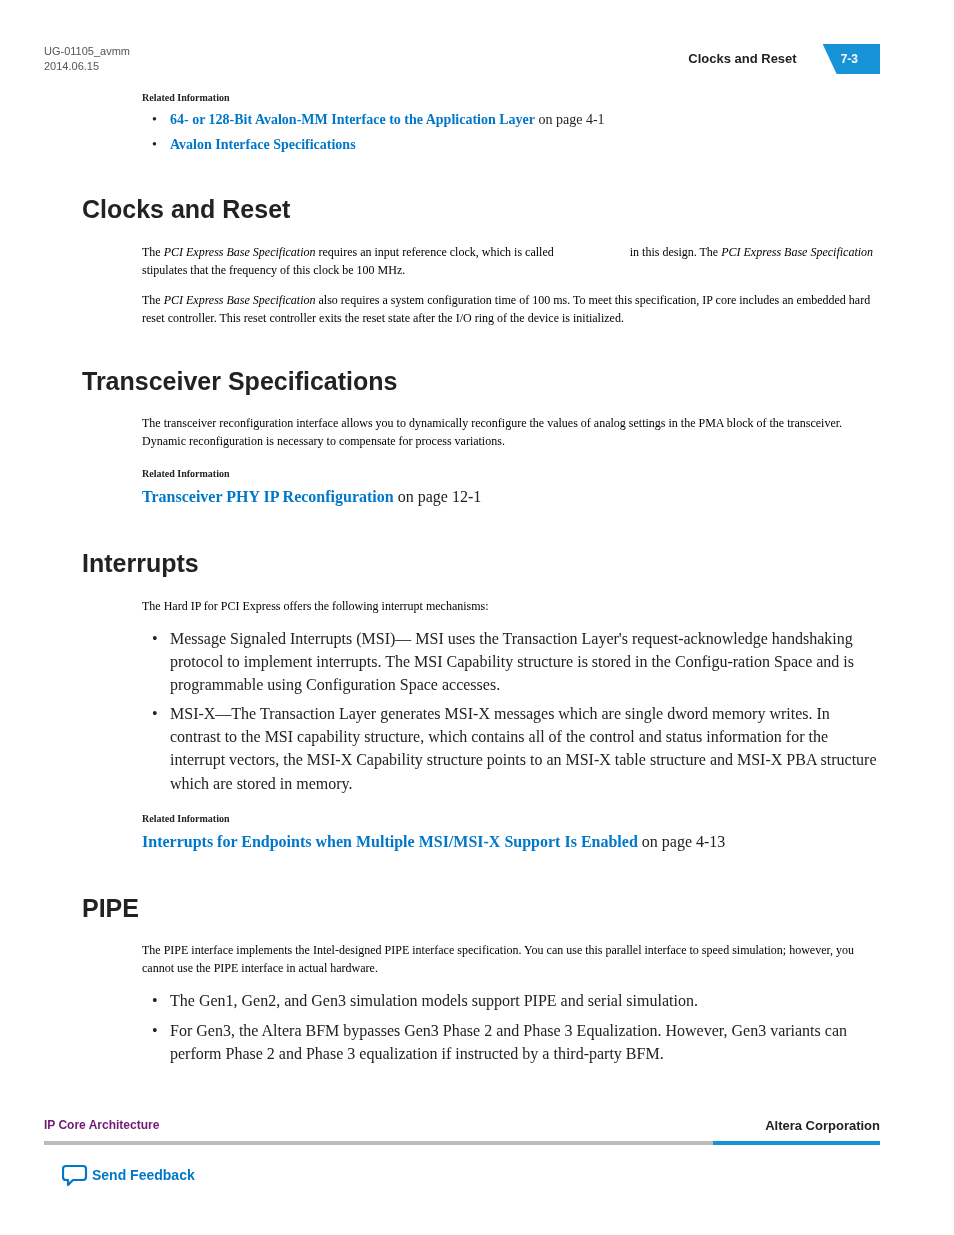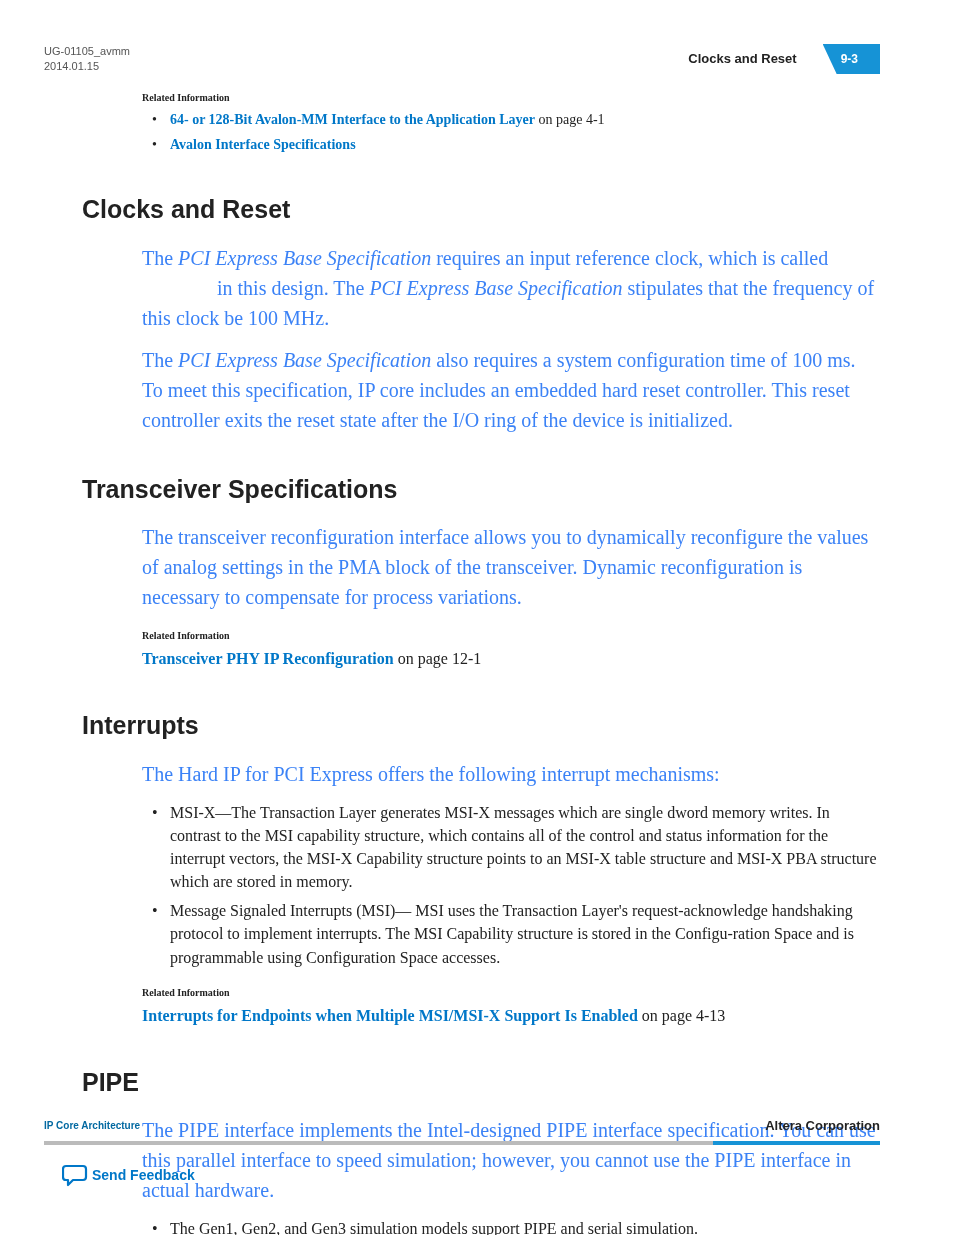--- a/index.html
+++ b/index.html
@@ -40,32 +40,32 @@
     margin-bottom: 14px;
   }
   .section-block h2.sans { margin-top: 36px; }
   .rel-info-title {
     font-family: Georgia, "Times New Roman", serif;
     font-weight: 700;
     font-size: 10px;
     margin-top: 16px;
     margin-bottom: 4px;
   }
-  p { margin-bottom: 12px; color: #3b82f6; font-size: 20px; }
+  p { margin-bottom: 12px; color: #000000; font-size: 12px; }
   .ital { font-style: italic; }
   a.link { color: #0077c8; text-decoration: none; font-weight: 700; }
   ul.bullets { list-style: none; margin: 4px 0 10px 10px; }
   ul.bullets li { position: relative; padding-left: 18px; margin-bottom: 4px; font-size: 14px; }
   ul.bullets li::before {
     content: "•"; position: absolute; left: 0; top: 0; color: #222;
   }
   .para-line { margin-bottom: 2px; }
   .footer { position: absolute; left: 44px; right: 74px; bottom: 48px; }
   .footer-row1 { display: flex; justify-content: space-between; align-items: center; padding-bottom: 4px; }
-  .footer-left { color: #0369a1; font-family: "Myriad Pro", Arial, sans-serif; font-weight: 700; font-size: 10px; }
+  .footer-left { color: #701a75; font-family: "Myriad Pro", Arial, sans-serif; font-weight: 700; font-size: 12px; }
   .footer-right { color: #222; font-family: "Myriad Pro", Arial, sans-serif; font-weight: 700; font-size: 13px; }
   .footer-divider {
     height: 4px; width: 100%;
     background: linear-gradient(to right, #bbb 0%, #bbb 80%, #1693d6 80%, #1693d6 100%);
     margin: 2px 0 18px 0;
   }
   .feedback-row { display: flex; align-items: center; gap: 4px; margin-left: 18px; }
   .feedback-icon { width: 26px; height: 24px; }
   .feedback-link { color: #0077c8; font-family: "Myriad Pro", Arial, sans-serif; font-weight: 700; font-size: 14px; text-decoration: none; }
   .on-page { color:#222; font-weight:400; }
@@ -73,25 +73,25 @@
   .body-list { list-style:none; margin:4px 0 10px 10px; }
   .body-list li { position:relative; padding-left:18px; margin-bottom:6px; font-size:16px; line-height:1.45; }
   .body-list li::before { content:"•"; position:absolute; left:0; top:0; }
 </style>
 </head>
 <body>
 
 <div class="header-row">
   <div class="doc-meta sans">
     <div>UG-01105_avmm</div>
-    <div>2014.01.15</div>
+    <div>2014.06.15</div>
   </div>
   <div class="header-right">
     <span class="section-label">Clocks and Reset</span>
-    <span class="page-tab">9-3</span>
+    <span class="page-tab">7-3</span>
   </div>
 </div>
 
 <div class="content">
 
   <div class="indent">
     <div class="rel-info-title">Related Information</div>
     <ul class="bullets">
       <li>
         <a class="link" href="#">64- or 128-Bit Avalon-MM Interface to the Application Layer</a><span class="on-page"> on page 4-1</span>
@@ -123,22 +123,22 @@
         <a class="link" href="#">Transceiver PHY IP Reconfiguration</a><span class="on-page"> on page 12-1</span>
       </div>
     </div>
   </div>
 
   <div class="section-block">
     <h2 class="sans">Interrupts</h2>
     <div class="indent">
       <p>The Hard IP for PCI Express offers the following interrupt mechanisms:</p>
       <ul class="body-list">
+        <li>Message Signaled Interrupts (MSI)— MSI uses the Transaction Layer's request‑acknowledge handshaking protocol to implement interrupts. The MSI Capability structure is stored in the Configu‐ration Space and is programmable using Configuration Space accesses.</li>
         <li>MSI-X—The Transaction Layer generates MSI-X messages which are single dword memory writes. In contrast to the MSI capability structure, which contains all of the control and status information for the interrupt vectors, the MSI‑X Capability structure points to an MSI‑X table structure and MSI‑X PBA structure which are stored in memory.</li>
-        <li>Message Signaled Interrupts (MSI)— MSI uses the Transaction Layer's request‑acknowledge handshaking protocol to implement interrupts. The MSI Capability structure is stored in the Configu‐ration Space and is programmable using Configuration Space accesses.</li>
       </ul>
       <div class="rel-info-title">Related Information</div>
       <div class="para-line">
         <a class="link" href="#">Interrupts for Endpoints when Multiple MSI/MSI‑X Support Is Enabled</a><span class="on-page"> on page 4-13</span>
       </div>
     </div>
   </div>
 
   <div class="section-block">
     <h2 class="sans">PIPE</h2>

